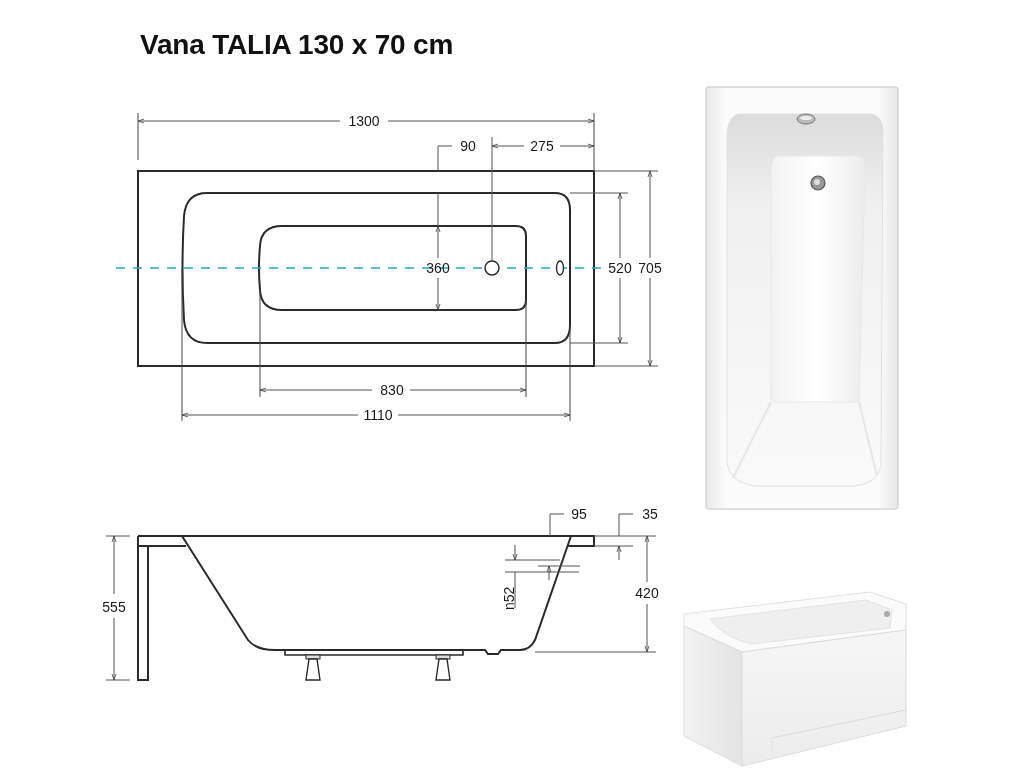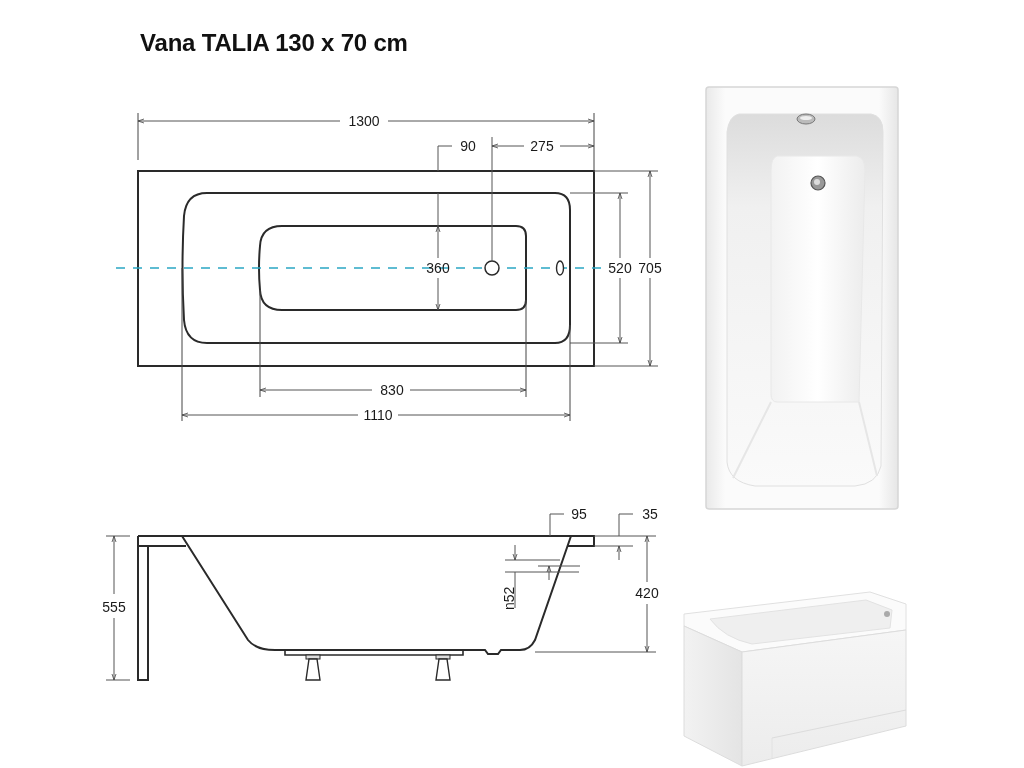--- a/index.html
+++ b/index.html
@@ -1,17 +1,17 @@
 <!DOCTYPE html>
 <html><head>
   <meta charset="utf-8">
   <style>
     html, body { margin: 0; padding: 0; background: #ffffff; }
     body { width: 1024px; height: 768px; position: relative; overflow: hidden; font-family: "Liberation Sans", sans-serif; }
-    .title { position: absolute; left: 140px; top: 29px; font-size: 24px; font-weight: bold; color: #111111; font-family: "Liberation Sans", sans-serif; letter-spacing: -0.2px; }
+    .title { position: absolute; left: 140px; top: 29px; font-size: 28px; font-weight: bold; color: #111111; font-family: "Liberation Sans", sans-serif; letter-spacing: -0.2px; }
     svg.drawing { position: absolute; left: 0; top: 0; }
     .dimtxt { font-family: "Liberation Sans", sans-serif; font-size: 14px; fill: #1a1a1a; }
     .photo { position: absolute; }
   </style>
 </head>
 <body>
 
 <div class="title">Vana TALIA 130 x 70 cm</div>
 
 <svg class="drawing" width="1024" height="768" viewBox="0 0 1024 768">

